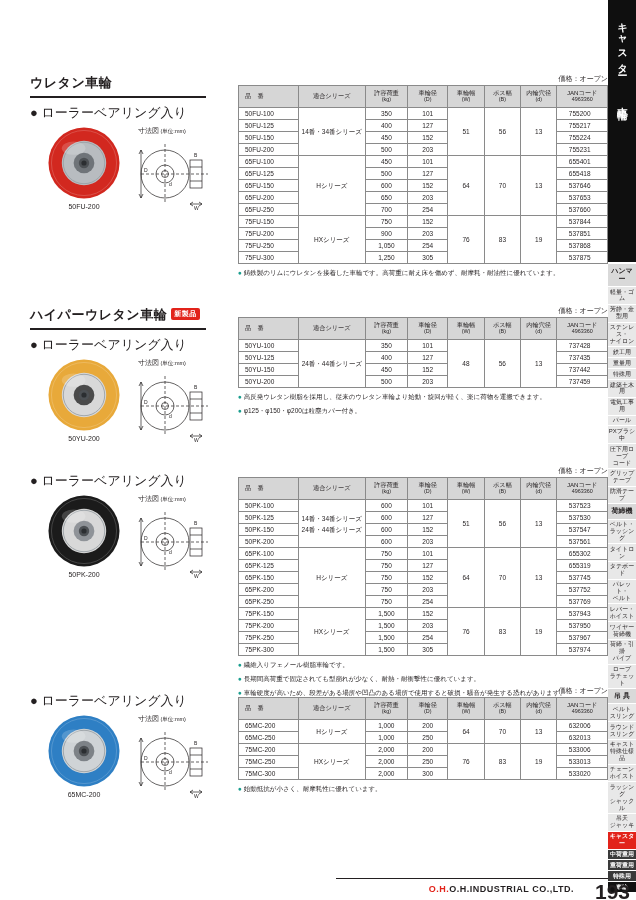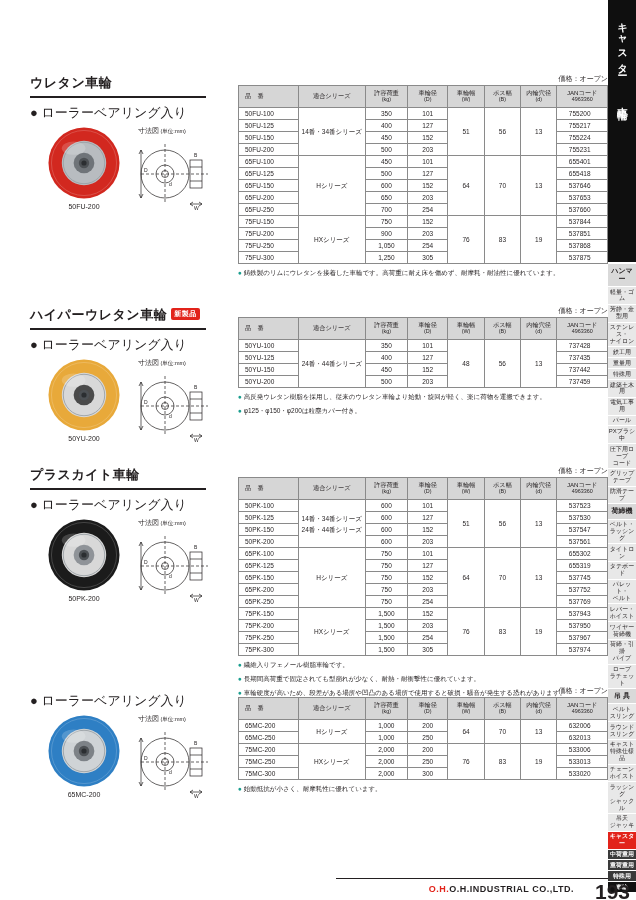--- a/index.html
+++ b/index.html
@@ -482,21 +482,20 @@
                   <td class="c-jan jan">737459</td>
                 </tr>
               </tbody>
             </table>
             <div class="note"><span class="b">●</span> 高反発ウレタン樹脂を採用し、従来のウレタン車輪より始動・旋回が軽く、楽に荷物を運搬できます。</div>
             <div class="note"><span class="b">●</span> φ125・φ150・φ200は粒塵カバー付き。</div>
           </div>
         </div>
         <div class="block" style="top: 452px;">
           <div class="title-col">
-            <div class="sec-title">プラスカイト車輪</div>
             <div class="bearing">● ローラーベアリング入り</div>
             <div class="imgrow">
        <div class="wheelimg"><svg width="74" height="74" viewBox="0 0 100 100">
     <circle cx="50" cy="50" r="48" fill="#1b1b1b"></circle>
     <circle cx="50" cy="50" r="44" fill="#1b1b1b" stroke="rgba(255,255,255,.25)" stroke-width="1"></circle>
     <circle cx="50" cy="50" r="30" fill="#d8d8d8"></circle>
     <circle cx="50" cy="50" r="28" fill="none" stroke="#9aa0a5" stroke-width="1.2"></circle>
     <circle cx="50" cy="50" r="14" fill="#8f9398"></circle>
     <circle cx="50" cy="50" r="7" fill="#4c5054"></circle>
     <circle cx="50" cy="50" r="3.5" fill="#2b2e31"></circle>

